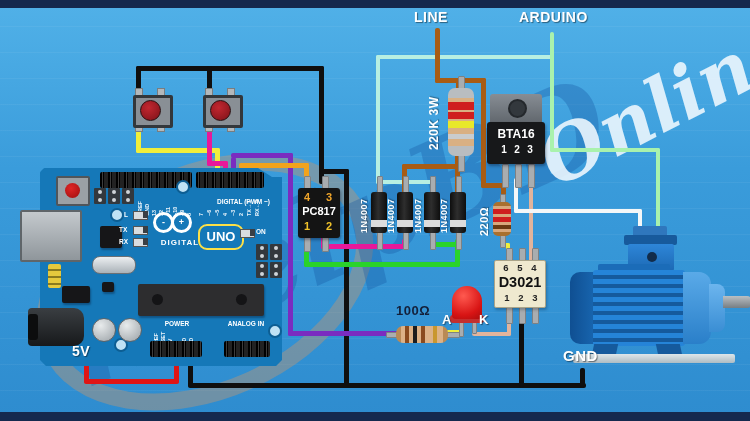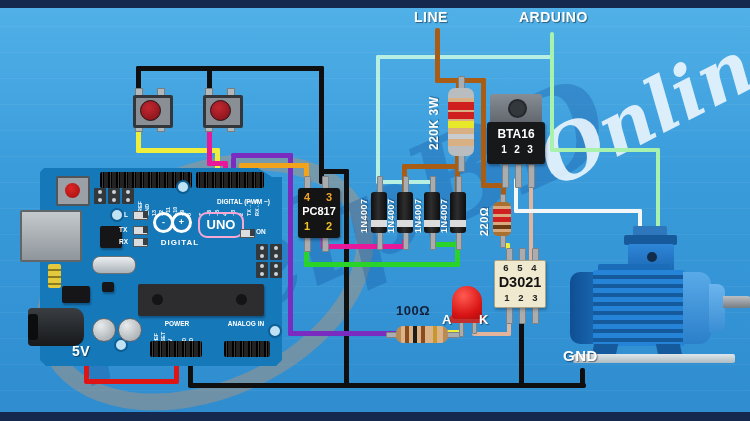--- a/index.html
+++ b/index.html
@@ -180,21 +180,21 @@
 
     <span class="btxt" style="left:84px;top:43px;font-size:6.5px;">L</span>
     <div class="ledrect" style="left:93px;top:43px;"></div>
     <span class="btxt" style="left:79px;top:58px;font-size:6.5px;">TX</span>
     <div class="ledrect" style="left:93px;top:58px;"></div>
     <span class="btxt" style="left:79px;top:70px;font-size:6.5px;">RX</span>
     <div class="ledrect" style="left:93px;top:70px;"></div>
     <div class="ring" style="left:113px;top:44px;">-</div>
     <div class="ring" style="left:131px;top:44px;">+</div>
     <div class="btxt" style="left:108px;top:70px;width:64px;font-size:8px;text-align:center;letter-spacing:1px;">DIGITAL</div>
-    <div style="position:absolute;left:158px;top:44px;width:42px;height:22px;border:2px solid #f9a8d4;border-radius:9px;">
+    <div style="position:absolute;left:158px;top:56px;width:42px;height:22px;border:2px solid #fde047;border-radius:9px;">
       <span class="btxt" style="left:0;top:3px;width:42px;font-size:13px;text-align:center;">UNO</span>
     </div>
     <div class="ledrect" style="left:200px;top:61px;"></div>
     <span class="btxt" style="left:216px;top:60px;font-size:6.5px;">ON</span>
 
     <div class="chip-black" style="left:60px;top:58px;width:22px;height:22px;"></div>
     <div style="position:absolute;left:52px;top:88px;width:42px;height:16px;background:linear-gradient(180deg,#eceff1,#aab2b8);border-radius:8px;border:1px solid #6b7075;"></div>
     <div style="position:absolute;left:8px;top:96px;width:13px;height:24px;background:repeating-linear-gradient(180deg,#e5c93d 0 5px,#8a7a1e 5px 7px);border-radius:2px;"></div>
     <div class="chip-black" style="left:22px;top:118px;width:28px;height:17px;"></div>
     <div class="chip-black" style="left:62px;top:114px;width:12px;height:10px;"></div>

